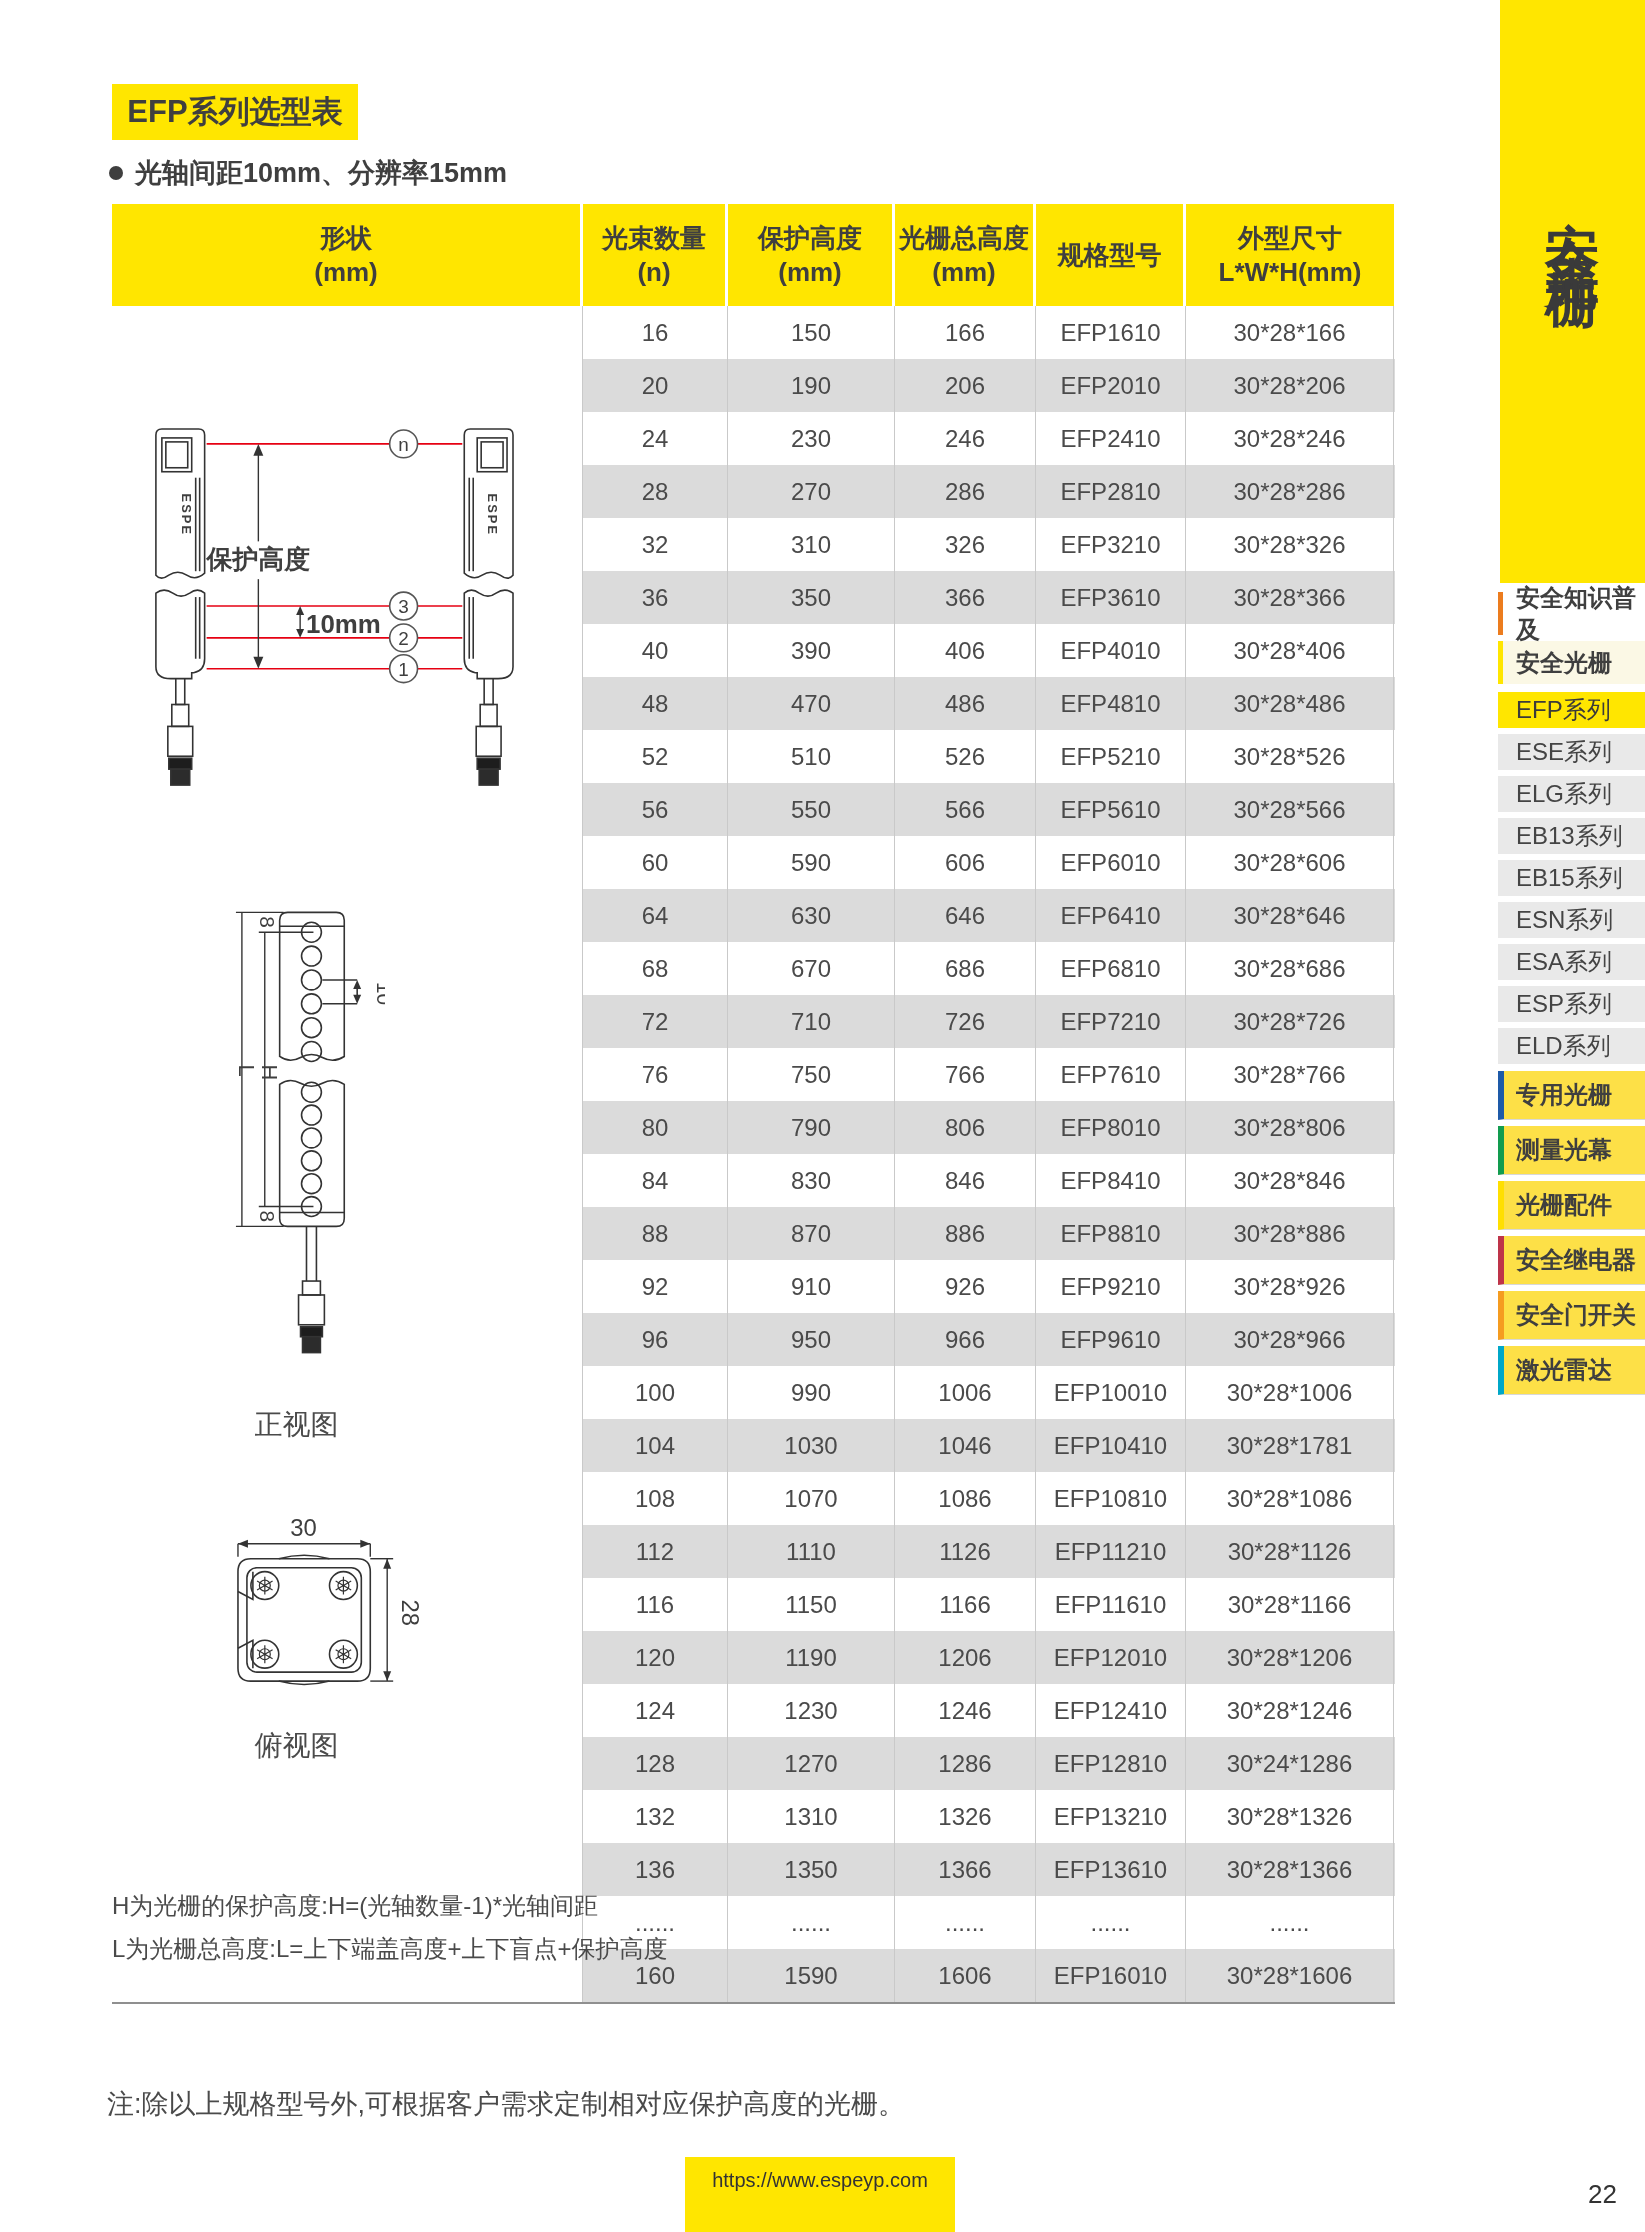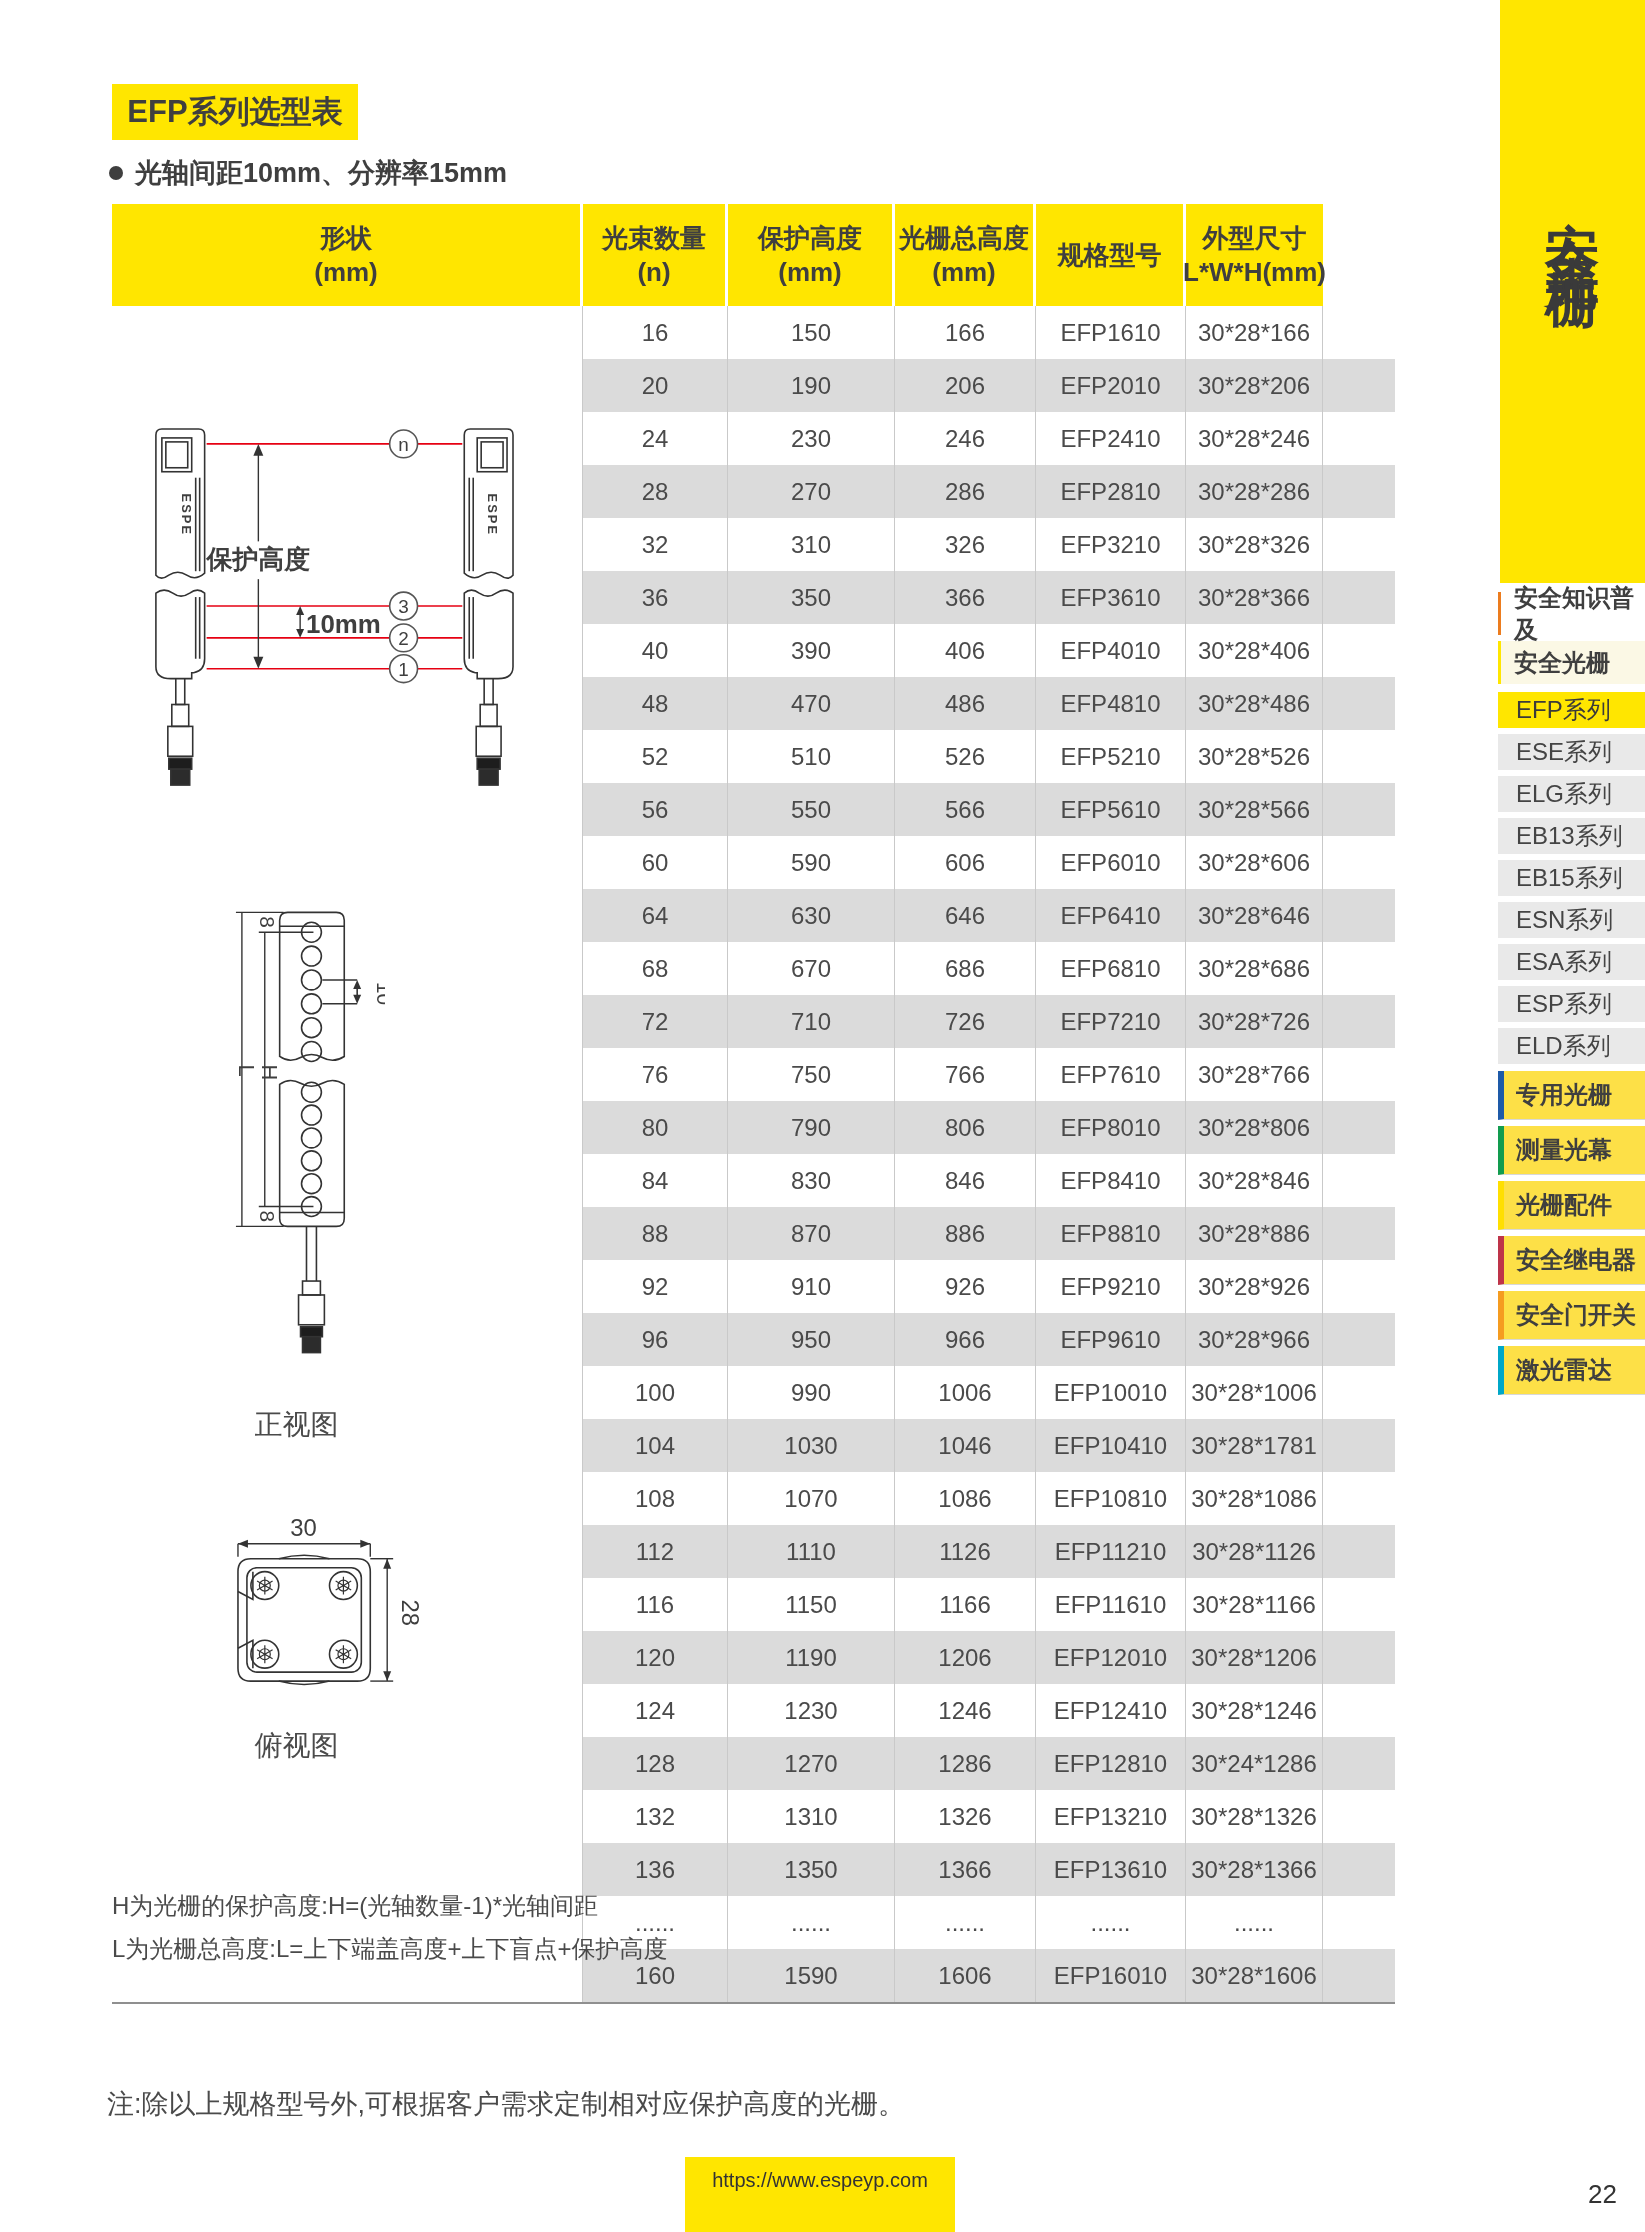--- a/index.html
+++ b/index.html
@@ -21,38 +21,38 @@
   .badge{left:112px;top:84px;width:246px;height:56px;background:var(--yellow);
     display:flex;align-items:center;justify-content:center;font-size:31px;font-weight:bold;}
   .bullet-line{left:109px;top:155px;height:36px;display:flex;align-items:center;font-size:27px;font-weight:bold;}
   .bullet-dot{width:14px;height:14px;border-radius:50%;background:#3f3f3f;margin-right:12px;}
   
   .sel-table{left:112px;top:204px;width:1283px;}
   .thead{display:flex;height:102px;}
   .hcell{background:var(--yellow);display:flex;flex-direction:column;align-items:center;justify-content:center;
     font-size:26px;font-weight:bold;box-sizing:border-box;border-right:3px solid #fff;line-height:34px;}
   .hcell:last-child{border-right:none;}
-  .c0{width:471px}.c1{width:145px}.c2{width:167px}.c3{width:141px}.c4{width:150px}.c5{width:137px}
+  .c0{width:471px}.c1{width:145px}.c2{width:167px}.c3{width:141px}.c4{width:150px}.c5{width:208px}
   .tbody{display:flex;border-bottom:2px solid #8f8f8f;}
   .shape-cell{width:471px;position:relative;background:#fff;box-sizing:border-box;border-right:1px solid var(--line-gray);}
   .rows{width:812px;}
   .trow{display:flex;height:53px;}
   .trow:nth-child(even){background:var(--cell-gray);}
   .tcell{box-sizing:border-box;border-right:1px solid var(--line-gray);display:flex;align-items:center;justify-content:center;
     font-size:24px;color:#4a4a4a;}
   
   svg text{fill:#3f3f3f;}
   .draw-label{position:absolute;width:159px;text-align:center;font-size:28px;color:#4a4a4a;}
   .formula{position:absolute;left:0;font-size:24px;color:#4a4a4a;white-space:nowrap;}
   
   .side-banner{left:1500px;top:0;width:145px;height:583px;background:var(--yellow);}
   .side-banner-text{position:absolute;left:50%;top:177px;transform:translateX(-50%);
     writing-mode:vertical-rl;font-size:54px;font-weight:bold;letter-spacing:18px;color:#3a3a3a;}
   .side-menu{left:1498px;top:592px;width:147px;}
-  .top-item{height:43px;box-sizing:border-box;border-left:3px solid #be185d;display:flex;align-items:center;
+  .top-item{height:43px;box-sizing:border-box;border-left:5px solid #be185d;display:flex;align-items:center;
     padding-left:13px;font-size:24px;font-weight:bold;background:#fff;}
   .top-item.lvl2{margin-top:6px;background:#FBF8E5;border-left-color:var(--yellow);}
   .series-list{margin-top:8px;}
   .series-item{height:36px;margin-top:6px;background:var(--menu-gray);display:flex;align-items:center;
     padding-left:18px;font-size:24px;color:#444;}
   .series-item:first-child{margin-top:0;}
   .series-item.active{background:var(--yellow);color:#3a3a3a;}
   .cat-list{margin-top:7px;}
   .cat-item{height:49px;box-sizing:border-box;border-left:6px solid #888;border-bottom:1px solid #d8d8d8;
     margin-bottom:6px;display:flex;align-items:center;padding-left:12px;font-size:24px;font-weight:bold;background:#fde047;}

